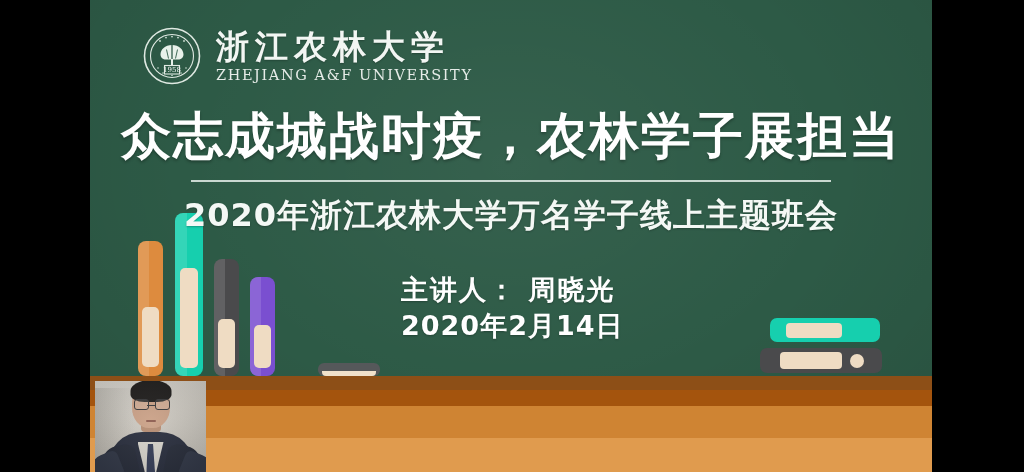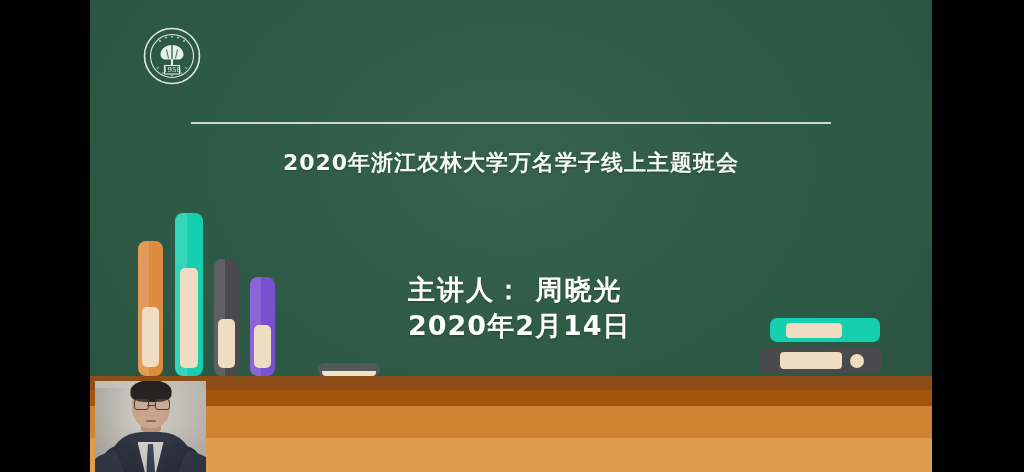--- a/index.html
+++ b/index.html
@@ -107,34 +107,34 @@
     line-height: 1.15;
     text-shadow: 0 2px 3px rgba(0,0,0,0.28);
   }
   .rule {
     width: 640px;
     height: 2px;
     margin: 14px auto 0 auto;
     background: rgba(236,244,239,0.82);
   }
   .sub-title {
-    margin-top: 24px;
+    margin-top: 12px;
     font-family: "DejaVu Sans", "Liberation Sans", sans-serif;
-    font-size: 22px;
+    font-size: 32px;
     font-weight: 700;
     color: #f4f8f5;
     letter-spacing: 1px;
     white-space: nowrap;
     text-shadow: 0 1px 2px rgba(0,0,0,0.25);
   }
 
   
   .presenter-block {
     position: absolute;
-    left: 318px;
+    left: 311px;
     top: 272px;
     z-index: 6;
     text-align: left;
   }
   .presenter-line {
     font-family: "DejaVu Sans", "Liberation Sans", sans-serif;
     font-size: 27px;
     font-weight: 700;
     color: #ffffff;
     letter-spacing: 2px;
@@ -385,23 +385,28 @@
               <circle cx="36" cy="11.6" r="0.9"></circle>
             <circle cx="42" cy="15" r="0.9"></circle>
             <circle cx="16" cy="42" r="0.8"></circle>
               <circle cx="21" cy="47" r="0.8"></circle>
             <circle cx="30" cy="49.5" r="0.8"></circle>
               <circle cx="39" cy="47" r="0.8"></circle>
             <circle cx="44" cy="42" r="0.8"></circle>
           </g>
         </svg>
       </div>
+      <div class="wordmark">
+        <div class="wordmark-cn">浙江农林大学</div>
+        <div class="wordmark-en">ZHEJIANG A&amp;F UNIVERSITY</div>
+      </div>
     </div>
 
     <div class="title-block">
+      <div class="main-title">众志成城战时疫，农林学子展担当</div>
       <div class="rule"></div>
       <div class="sub-title">2020年浙江农林大学万名学子线上主题班会</div>
     </div>
 
     <div class="presenter-block">
       <div class="presenter-line">主讲人： 周晓光</div>
       <div class="presenter-date">2020年2月14日</div>
     </div>
 
     <div class="books-upright">

